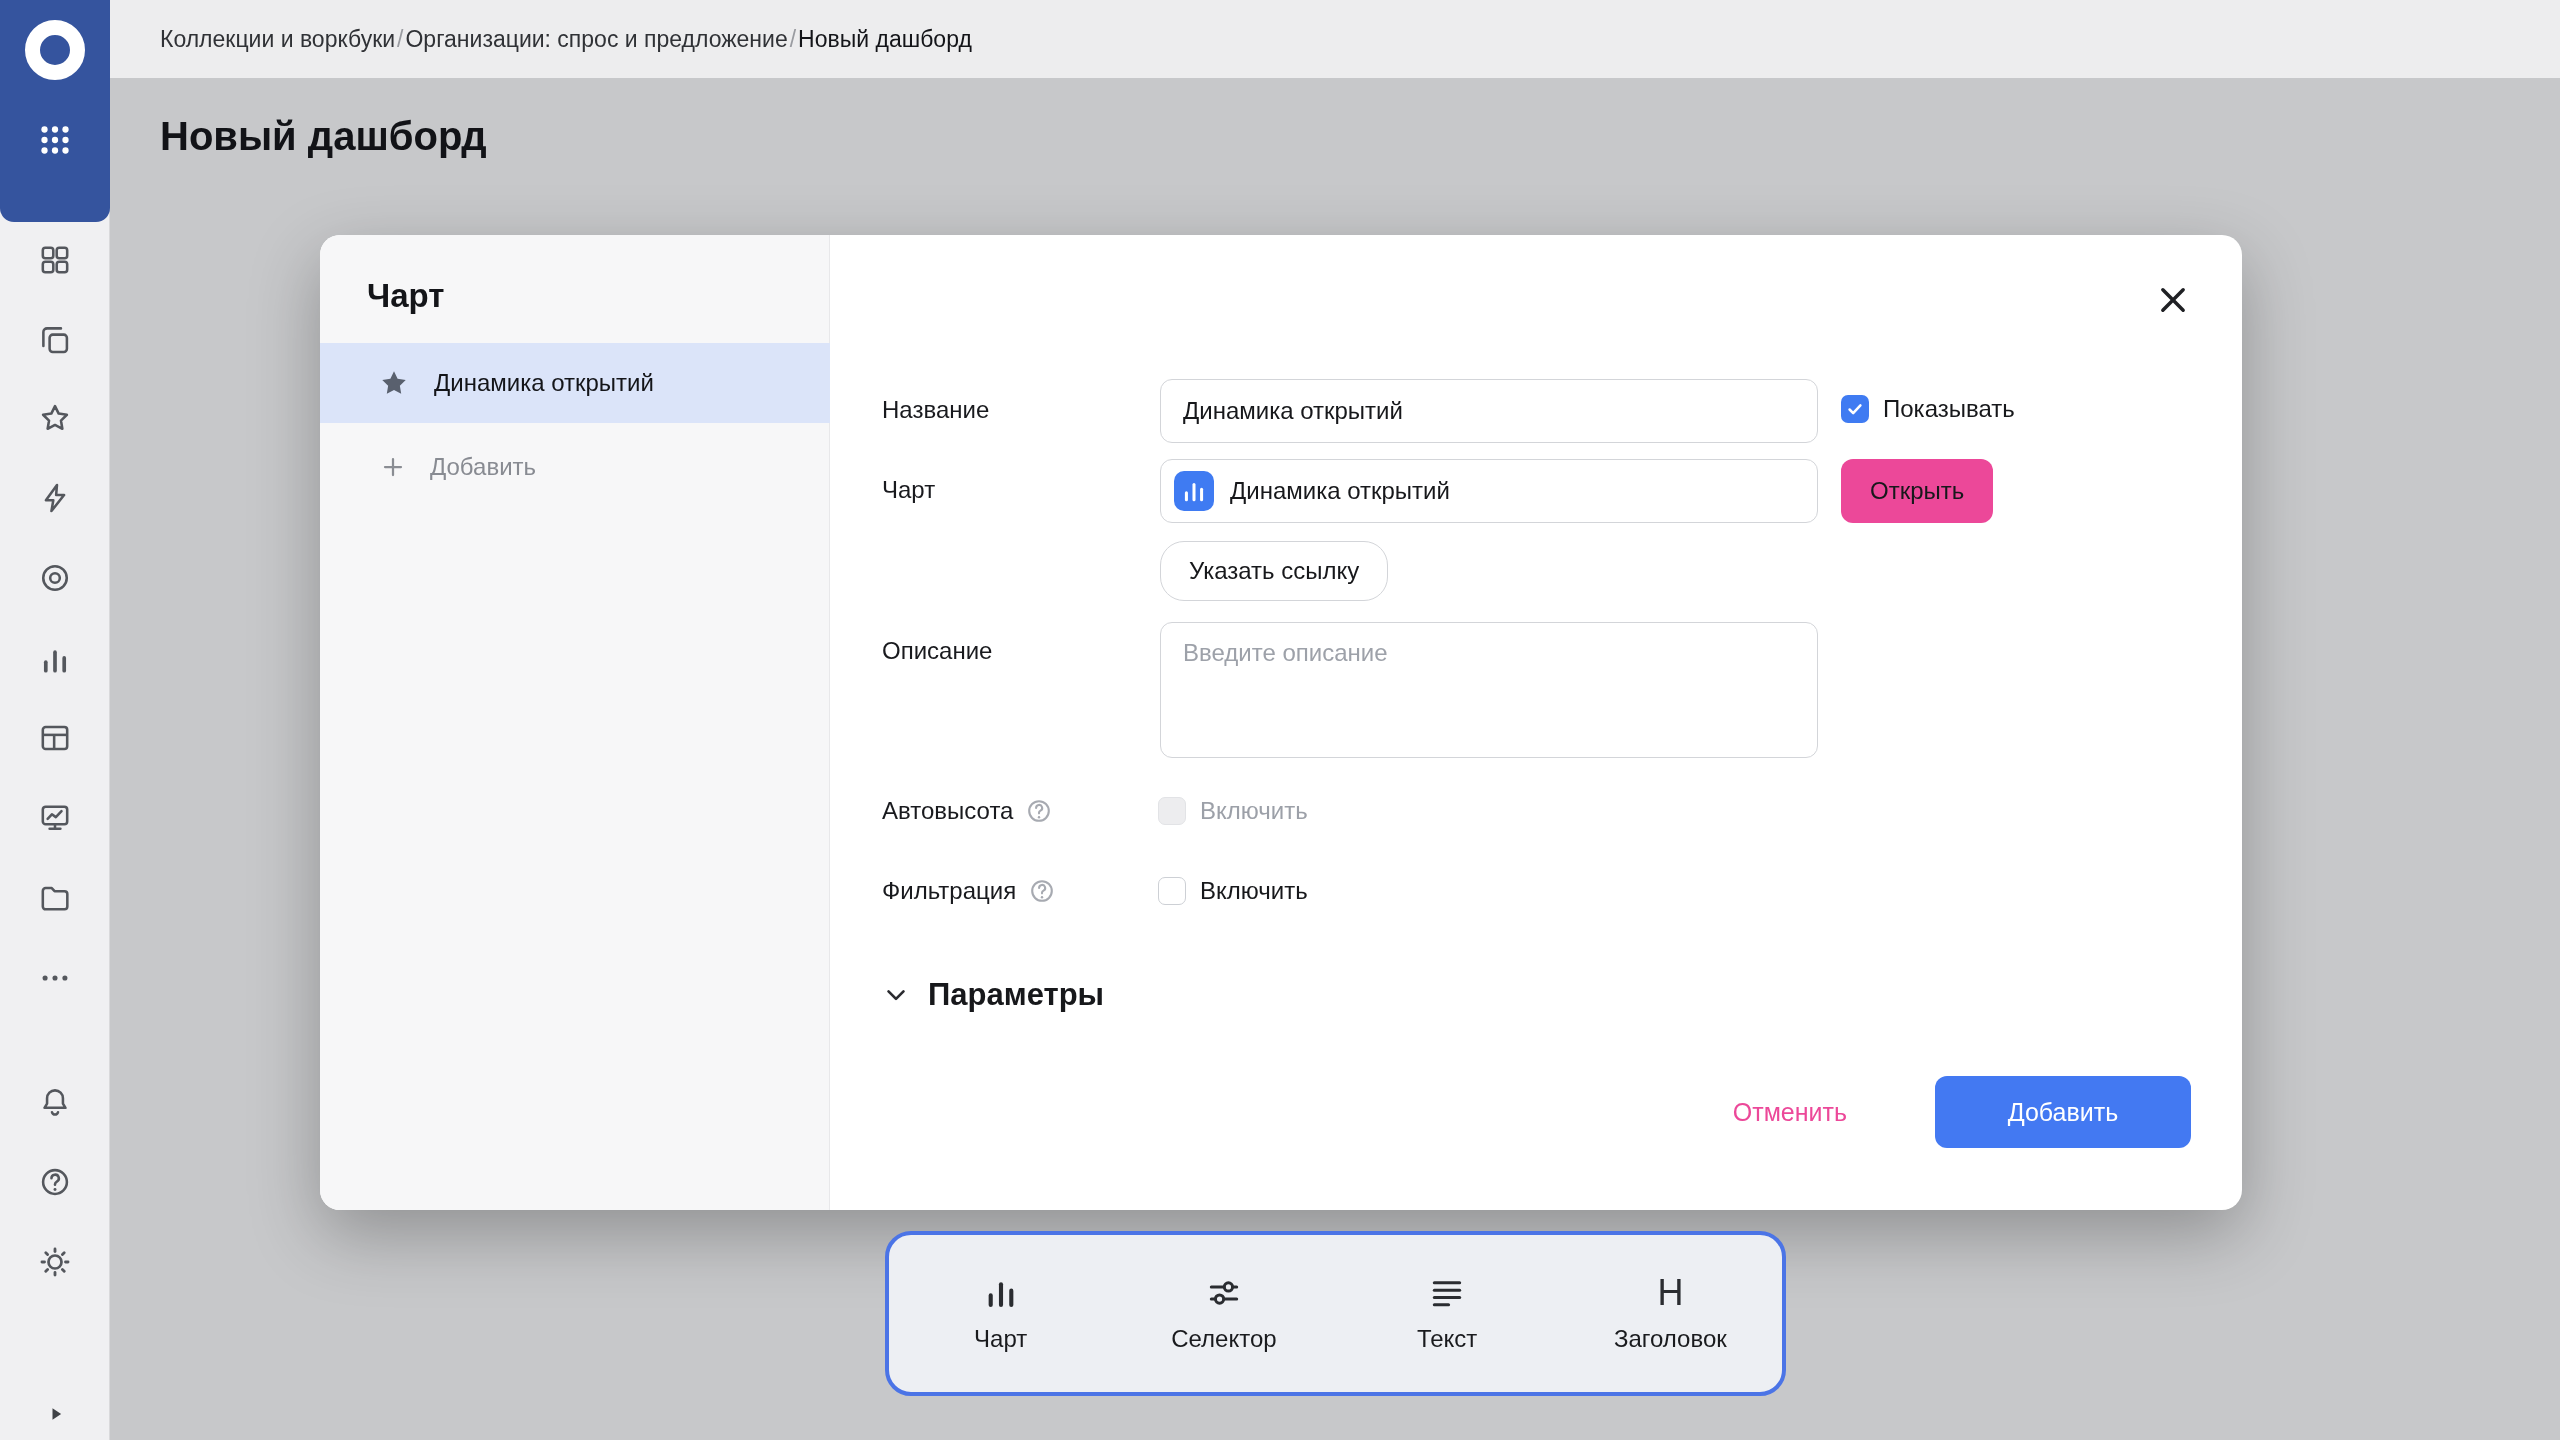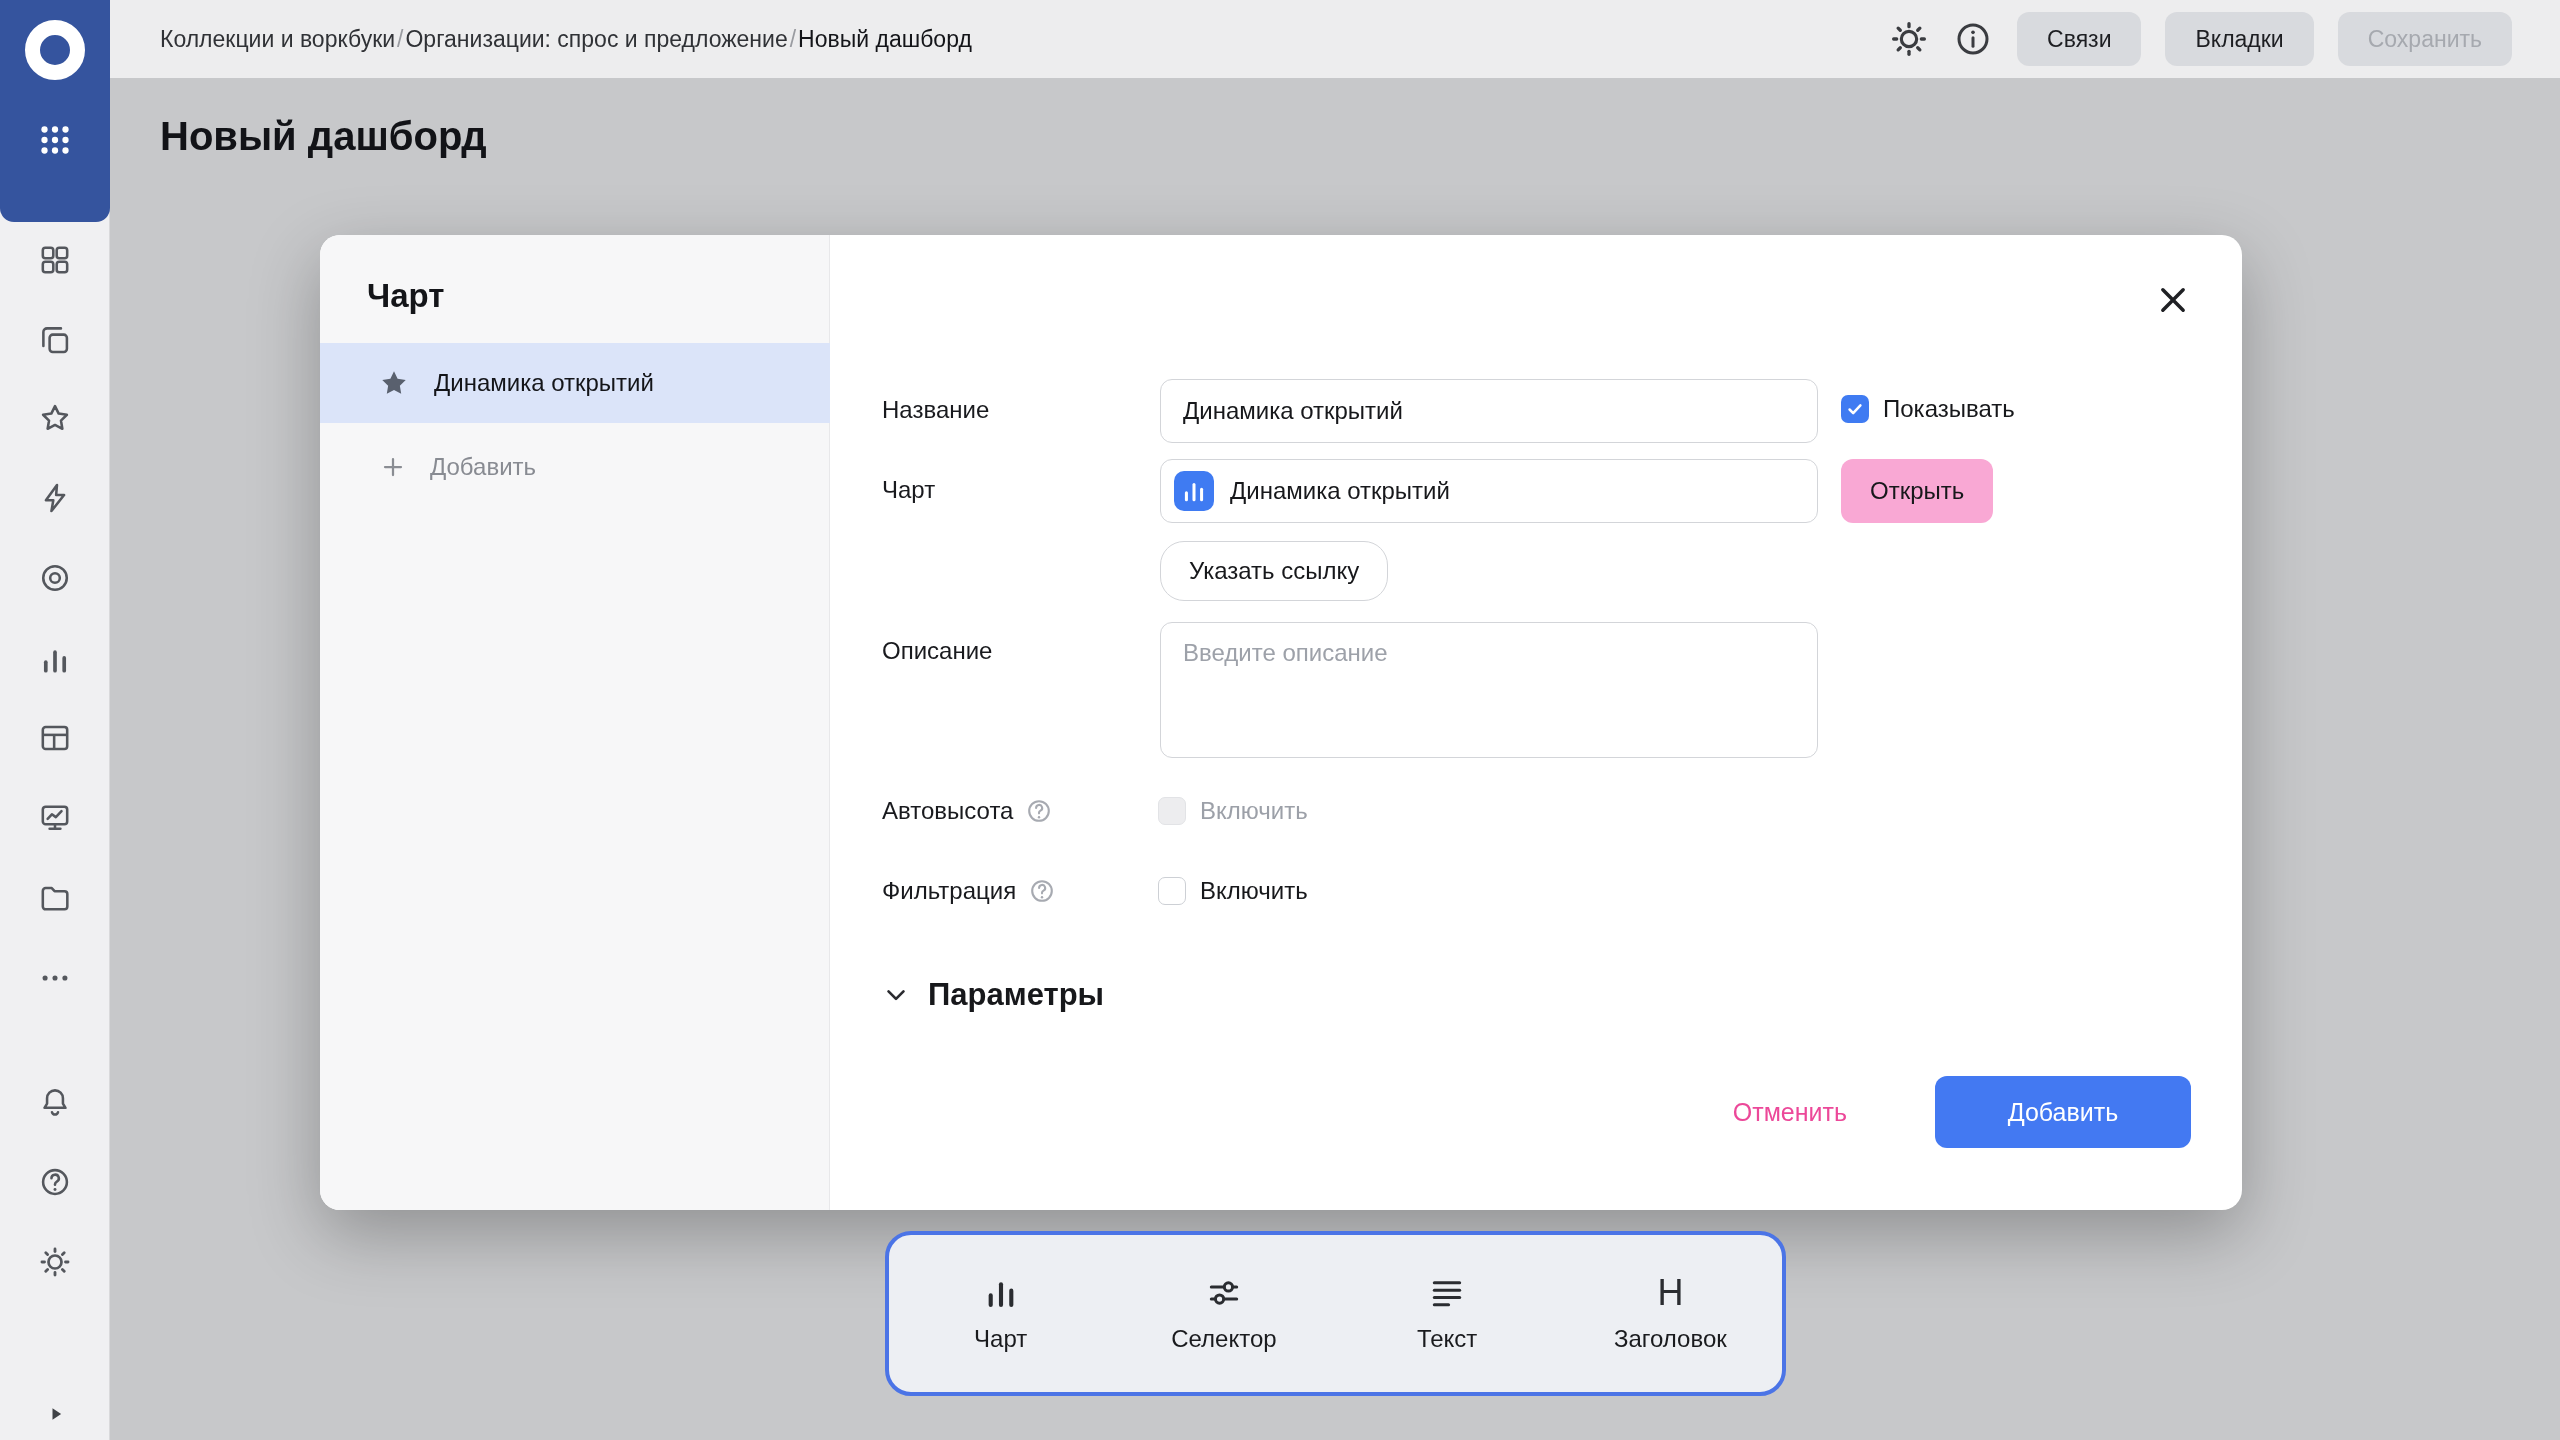--- a/index.html
+++ b/index.html
@@ -98,21 +98,21 @@
     display: flex; align-items: center; gap: 16px; padding: 0 13px;
     font-size: 24px; color: #17181B;
   }
   .chip {
     width: 40px; height: 40px; border-radius: 10px; background: #3F7BF2;
     display: flex; align-items: center; justify-content: center; flex: none;
   }
   .chip svg { width: 28px; height: 28px; color: #FFFFFF; }
   .btn-open {
     position: absolute; left: 1521px; top: 224px; height: 64px; padding: 0 29px;
-    background: #f9a8d4; border: none; border-radius: 12px;
+    background: #ec4899; border: none; border-radius: 12px;
     font-family: inherit; font-size: 24px; color: #17181B;
   }
   .btn-link {
     position: absolute; left: 840px; top: 306px; height: 60px; padding: 0 28px;
     background: #FFFFFF; border: 1.5px solid #D3D5D9; border-radius: 24px;
     font-family: inherit; font-size: 24px; color: #17181B;
   }
   .textarea {
     position: absolute; left: 840px; top: 387px; width: 658px; height: 136px;
     border: 1.5px solid #D3D5D9; border-radius: 12px; padding: 16px 22px;
@@ -357,31 +357,20 @@
     </svg>
 </div>
 
 <div class="header">
   <div class="breadcrumb">
     <span class="crumb">Коллекции и воркбуки</span>
     <span class="sep">/</span>
     <span class="crumb">Организации: спрос и предложение</span>
     <span class="sep">/</span>
     <span class="crumb current">Новый дашборд</span>
-  </div>
-  <div class="header-actions">
-    <svg class="icon-btn">
-        <use href="#i-gear"></use>
-      </svg>
-    <svg class="icon-btn">
-        <use href="#i-info"></use>
-      </svg>
-    <button class="hbtn">Связи</button>
-    <button class="hbtn">Вкладки</button>
-    <button class="hbtn disabled">Сохранить</button>
   </div>
 </div>
 
 <div class="page-title">Новый дашборд</div>
 
 <div class="modal">
   <div class="panel">
     <div class="panel-title">Чарт</div>
     <div class="list-item selected">
       <svg>

